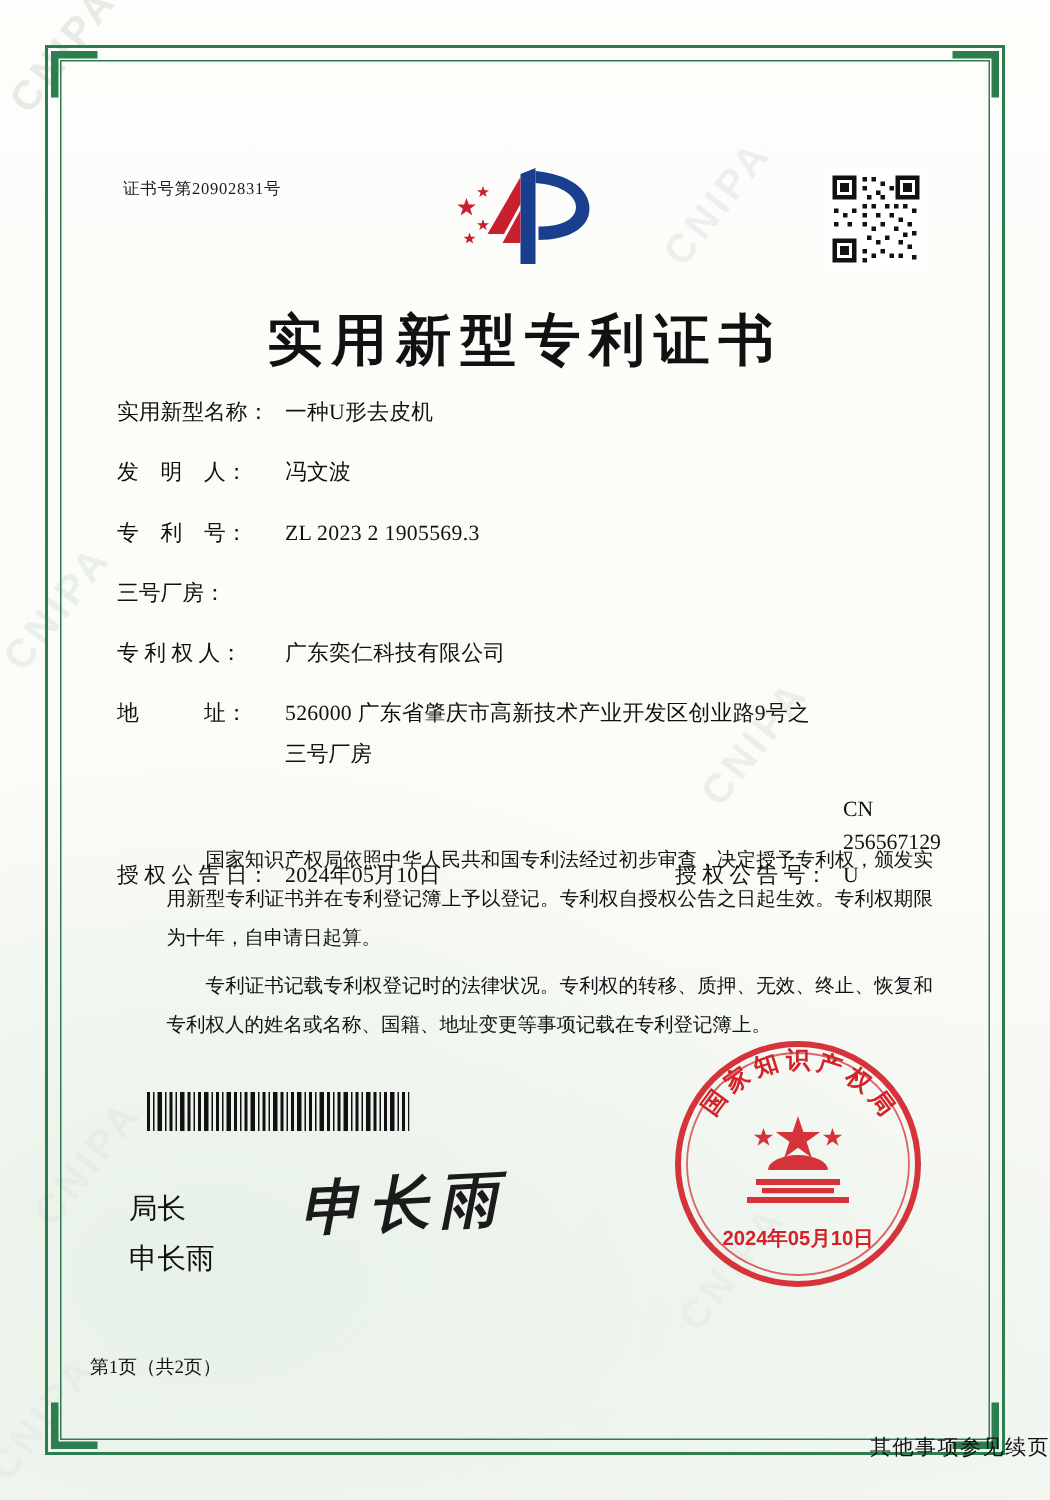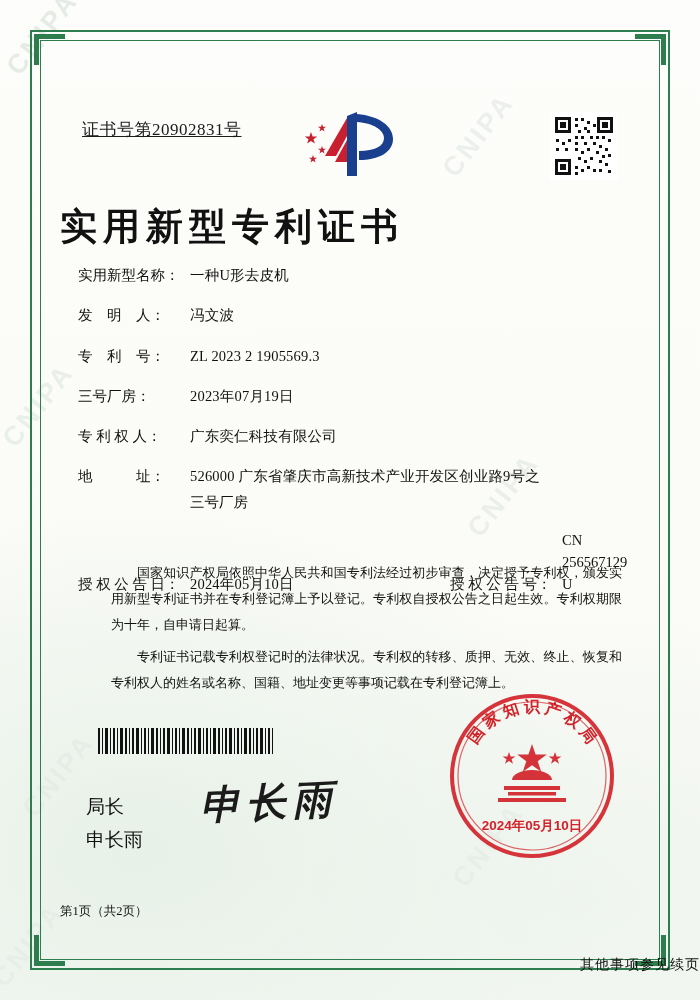--- a/index.html
+++ b/index.html
@@ -68,24 +68,23 @@
 
   .content {
     position: absolute;
     left: 60px; top: 60px; right: 60px; bottom: 60px;
   }
 
   
   .cert-no {
     position: absolute;
     left: 22px; top: 58px;
-    font-size: 17px;
+    font-size: 11px;
     color: #1b1b1b;
     letter-spacing: .5px;
-    text-decoration: underline;
   }
 
   
   .logo {
     position: absolute;
     left: 50%;
     transform: translateX(-50%);
     top: 50px;
     width: 110px;
     height: 72px;
@@ -97,21 +96,21 @@
     background: #fff;
     padding: 3px;
     box-sizing: border-box;
   }
   .qr svg { display:block; }
 
   .title {
     position: absolute;
     top: 142px;
     left: 0; right: 0;
-    text-align: left;
+    text-align: center;
     font-size: 37px;
     font-weight: 700;
     letter-spacing: 6px;
     color: #111;
     font-family: "Liberation Serif", "DejaVu Serif", serif;
   }
 
   
   .fields {
     position: absolute;
@@ -340,21 +339,20 @@
         <div class="fvalue">冯文波</div>
       </div>
 
       <div class="frow">
         <div class="flabel">专　利　号：</div>
         <div class="fvalue">ZL 2023 2 1905569.3</div>
       </div>
 
       <div class="frow">
         <div class="flabel">三号厂房：</div>
-        <div class="fvalue">2023年07月19日</div>
       </div>
 
       <div class="frow">
         <div class="flabel">专 利 权 人：</div>
         <div class="fvalue">广东奕仁科技有限公司</div>
       </div>
 
       <div class="frow">
         <div class="flabel">地　　　址：</div>
         <div class="fvalue">526000 广东省肇庆市高新技术产业开发区创业路9号之</div>

